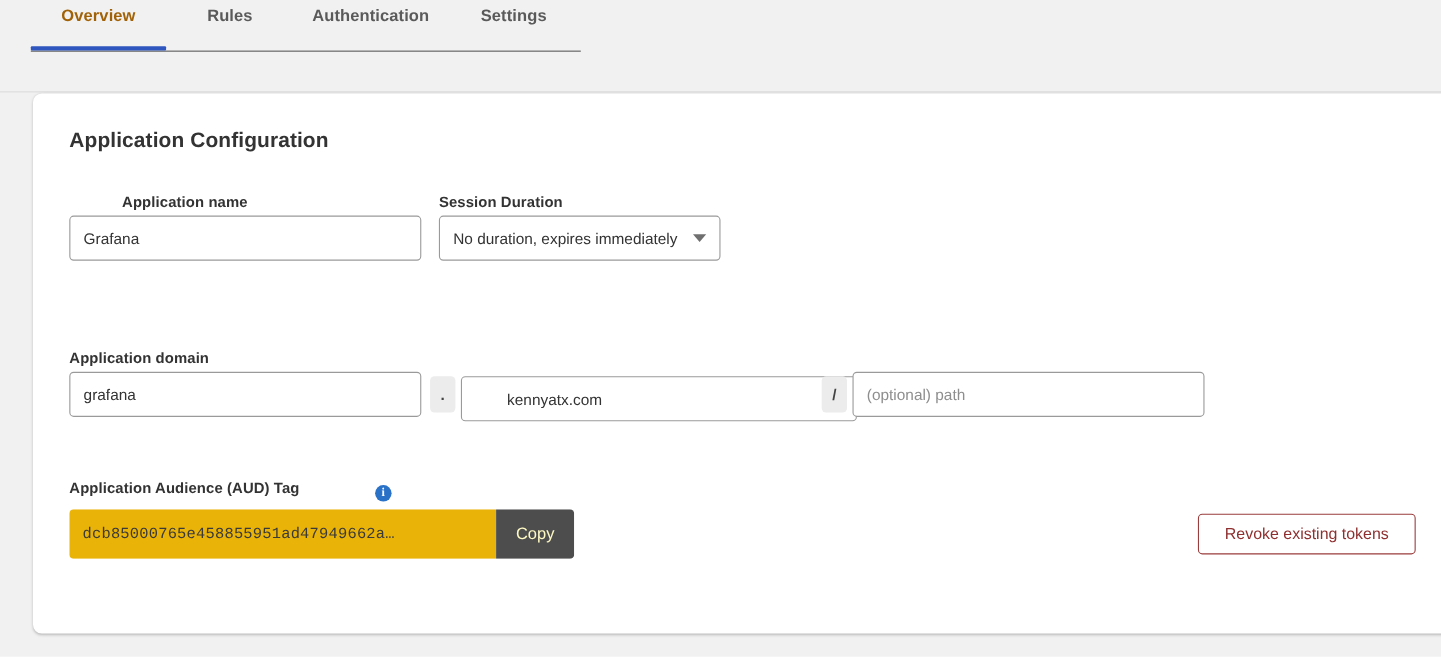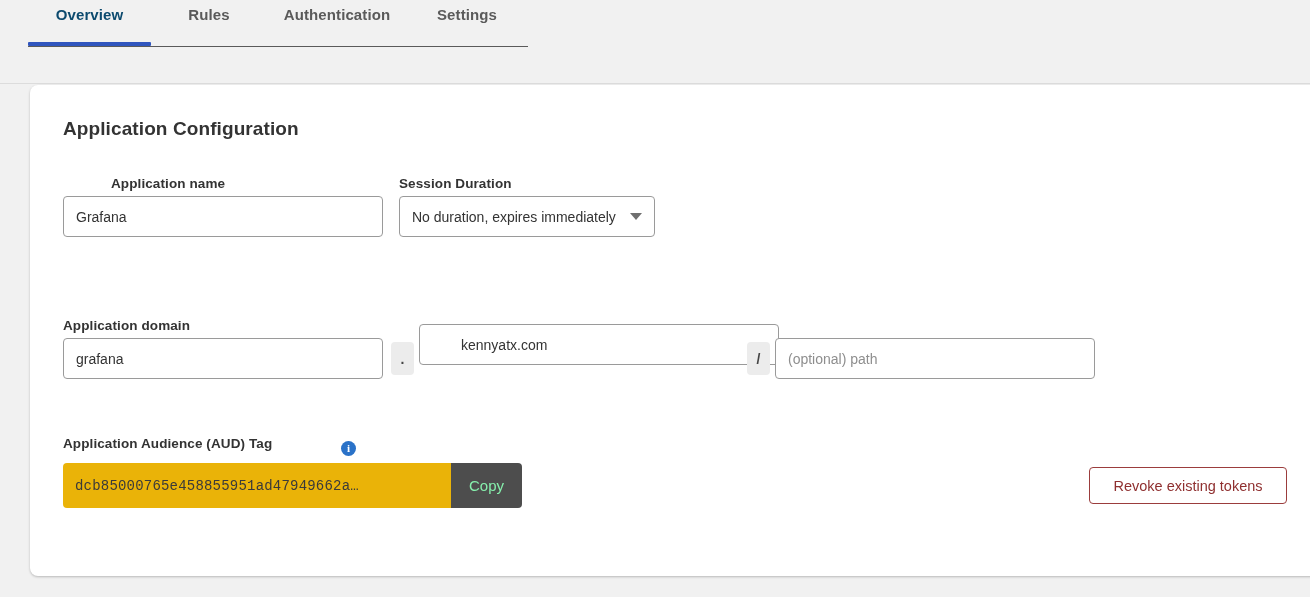--- a/index.html
+++ b/index.html
@@ -43,21 +43,21 @@
     color: #5a5a5a;
     cursor: pointer;
     text-align: center;
     background: transparent;
     border: none;
     font-family: "Liberation Sans", sans-serif;
     white-space: nowrap;
     letter-spacing: 0.1px;
   }
   .tab.active {
-    color: #0c4a6e;
+    color: #a16207;
   }
   .tab-underline {
     position: absolute;
     left: 28px;
     top: 42px;
     width: 123px;
     height: 4px;
     background: #2f55be;
     border-radius: 1px;
   }
@@ -180,21 +180,21 @@
     display: flex;
     align-items: center;
     padding: 0 12px;
     width: 388px;
     box-sizing: border-box;
     white-space: nowrap;
     overflow: hidden;
   }
   .aud-copy {
     background: #4d4d4d;
-    color: #86efac;
+    color: #fef9c3;
     font-size: 15px;
     display: flex;
     align-items: center;
     justify-content: center;
     width: 71px;
     cursor: pointer;
     border: none;
     font-family: "Liberation Sans", sans-serif;
   }
 
@@ -261,21 +261,21 @@
     <span class="select-value">No duration, expires immediately</span>
     <span class="caret-filled"></span>
   </div>
 
   <div class="field-label" style="left:33px; top:233px;">Application domain</div>
 
   <input type="text" style="position: absolute; left: 33px; top: 253px; width: 320px; height: 41px;" value="grafana">
 
   <div class="sep" style="left:361px; top:257px;">.</div>
 
-  <div class="select-box" style="left:389px; top:239px; width:360px; height:41px;padding-left:41px;">
+  <div class="select-box" style="left:389px; top:257px; width:360px; height:41px;padding-left:41px;">
     <span class="select-value">kennyatx.com</span>
     <svg class="chev" viewBox="0 0 12 12">
       <path d="M2 4.2 L6 8.2 L10 4.2" fill="none" stroke="#b0b0b0" stroke-width="1.4" stroke-linecap="round" stroke-linejoin="round"></path>
     </svg>
   </div>
 
   <div class="sep" style="left:717px; top:257px;">/</div>
 
   <input type="text" style="position: absolute; left: 745px; top: 253px; width: 320px; height: 41px;" placeholder="(optional) path">
 

